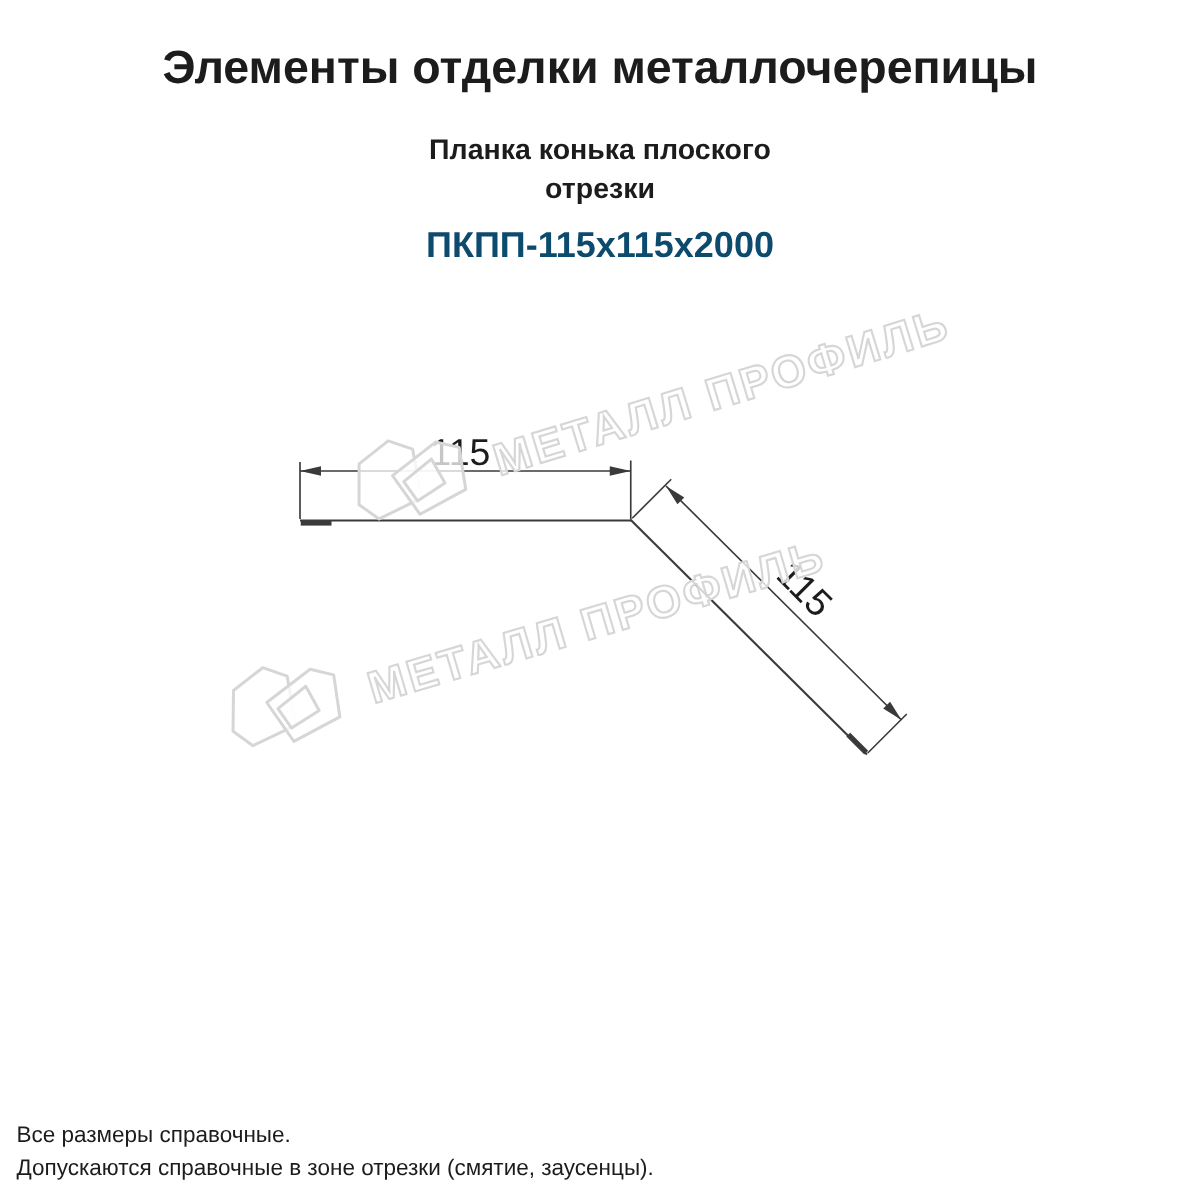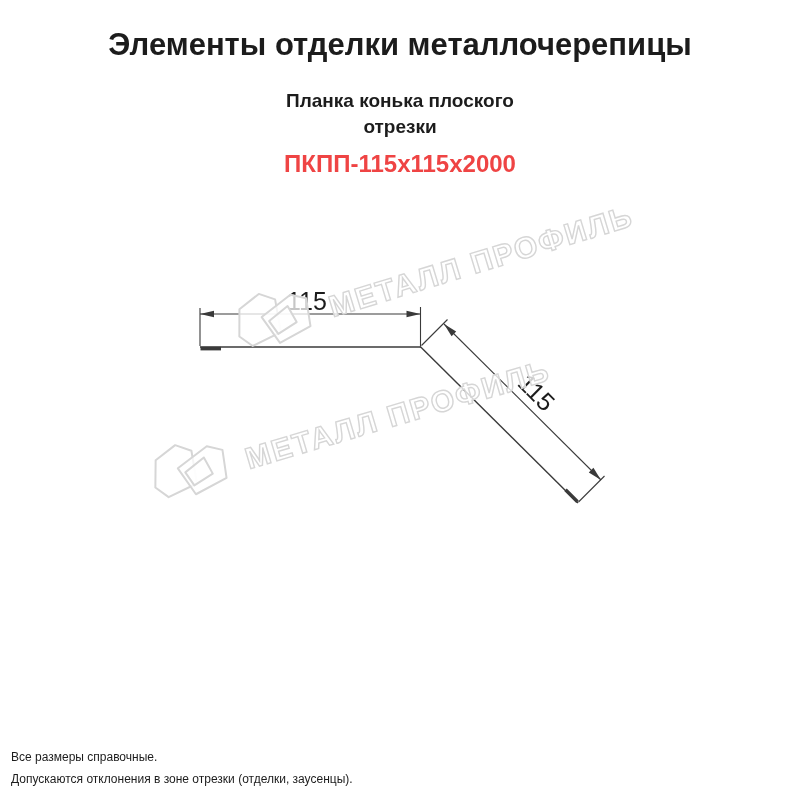--- a/index.html
+++ b/index.html
@@ -9,36 +9,36 @@
   .title {
     position:absolute; top:27px; left:0; width:800px; margin:0;
     text-align:center; font-size:31px; font-weight:700; color:#1c1c1c;
   }
   .subtitle {
     position:absolute; top:88px; left:0; width:800px;
     text-align:center; font-size:19px; font-weight:700; color:#1c1c1c; line-height:26px;
   }
   .code {
     position:absolute; top:150px; left:0; width:800px;
-    text-align:center; font-size:24px; font-weight:700; color:#ef4444;
+    text-align:center; font-size:24px; font-weight:700; color:#0c4a6e;
   }
 
   .watermark { position:absolute; z-index:3; pointer-events:none; }
   .wm-upper { left:234px; top:296px; transform:rotate(-17deg); transform-origin:0 40px; }
   .wm-lower { left:150px; top:447px; transform:rotate(-16.5deg); transform-origin:0 40px; }
   .wm-text {
     font-family:"Liberation Sans", sans-serif;
   }
 
   .drawing { position:absolute; left:0; top:0; z-index:2; pointer-events:none; }
   .dim-text { font-family:"Liberation Sans", sans-serif; font-size:25px; fill:#1c1c1c; font-weight:400; }
 
   .footer {
     position:absolute; left:11px; top:746px; z-index:4;
-    font-size:12px; line-height:22px; color:#1c1c1c;
+    font-size:15px; line-height:22px; color:#1c1c1c;
   }
 </style>
 </head>
 <body>
 
 <div class="page">
 
   <h1 class="title">Элементы отделки металлочерепицы</h1>
 
   <div class="subtitle">
@@ -98,16 +98,16 @@
 
     <text class="dim-text" x="307" y="310" text-anchor="middle">115</text>
 
     <g transform="translate(536,393) rotate(45)">
       <text class="dim-text" x="0" y="8" text-anchor="middle">115</text>
     </g>
   </svg>
 
   <div class="footer">
     <div>Все размеры справочные.</div>
-    <div>Допускаются отклонения в зоне отрезки (отделки, заусенцы).</div>
+    <div>Допускаются справочные в зоне отрезки (смятие, заусенцы).</div>
   </div>
 
 </div>
 
 </body></html>

